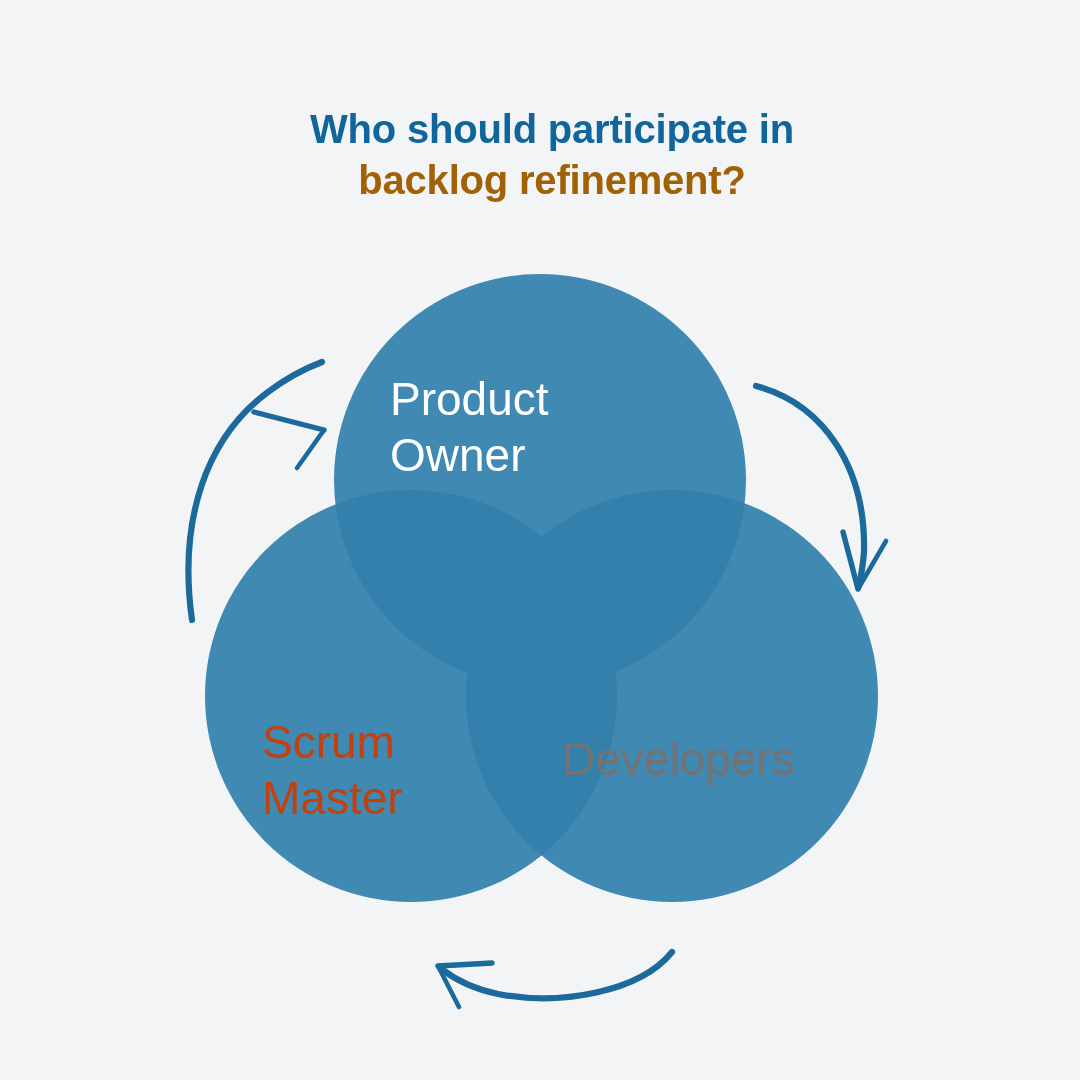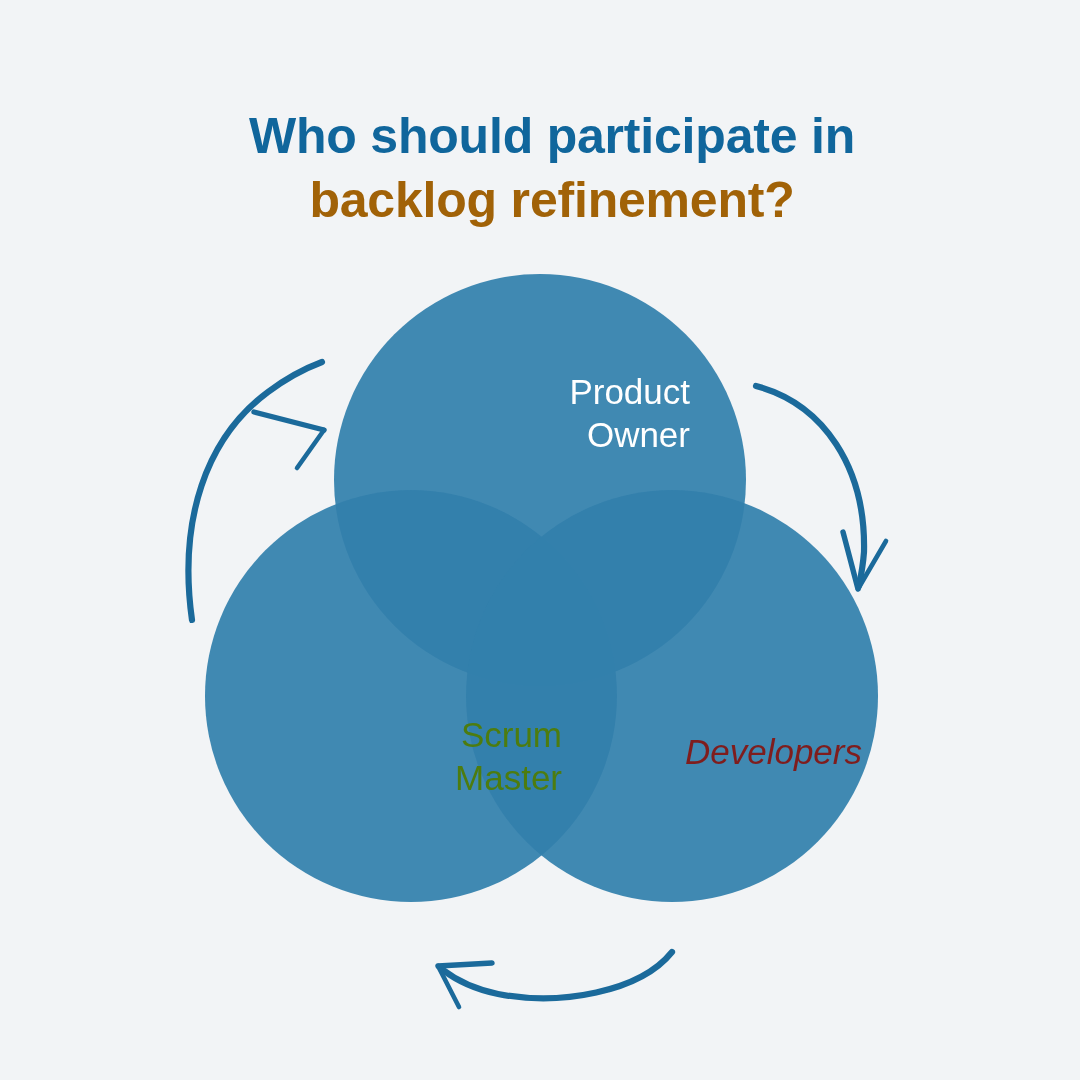--- a/index.html
+++ b/index.html
@@ -20,42 +20,42 @@
   #title-block {
     position: absolute;
     left: 0;
     top: 104px;
     width: 1080px;
     text-align: center;
     line-height: 1.28;
   }
   .title-line {
     display: block;
-    font-size: 50px;
+    font-size: 40px;
     font-weight: 700;
     letter-spacing: -0.2px;
     color: #10669c;
     padding-left: 24px;
   }
 
   
   #venn-svg {
     position: absolute;
     left: 0;
     top: 0;
     width: 1080px;
     height: 1080px;
   }
 
   
   .venn-label {
     position: absolute;
-    text-align: right;
+    text-align: left;
     color: #ffffff;
-    font-size: 35px;
+    font-size: 46px;
     font-weight: 400;
     line-height: 1.22;
     pointer-events: none;
     white-space: pre-line;
   }
   #label-product-owner {
     left: 390px;
     top: 371px;
     width: 300px;
   }
@@ -114,18 +114,18 @@
                  C 474 989, 456 980, 443 970" stroke-width="6.2" stroke="#1b6a9b"></path>
         <path d="M 492 963 L 438 966" stroke-width="5.4" stroke="#1b6a9b"></path>
         <path d="M 459 1007 L 438 966" stroke-width="4.6" stroke="#1b6a9b"></path>
       </g>
     </g>
   </svg>
 
   <div class="venn-label" id="label-product-owner" style="color: rgb(255, 255, 255);">Product
 Owner</div>
 
-  <div class="venn-label" id="label-scrum-master" style="color: #4d7c0f;">Scrum
+  <div class="venn-label" id="label-scrum-master" style="color: #c2410c;">Scrum
 Master</div>
 
-  <div class="venn-label" id="label-developers" style="color: #7f1d1d; font-style: italic;">Developers</div>
+  <div class="venn-label" id="label-developers" style="color: #737373;">Developers</div>
 
 </div>
 
 </body></html>

